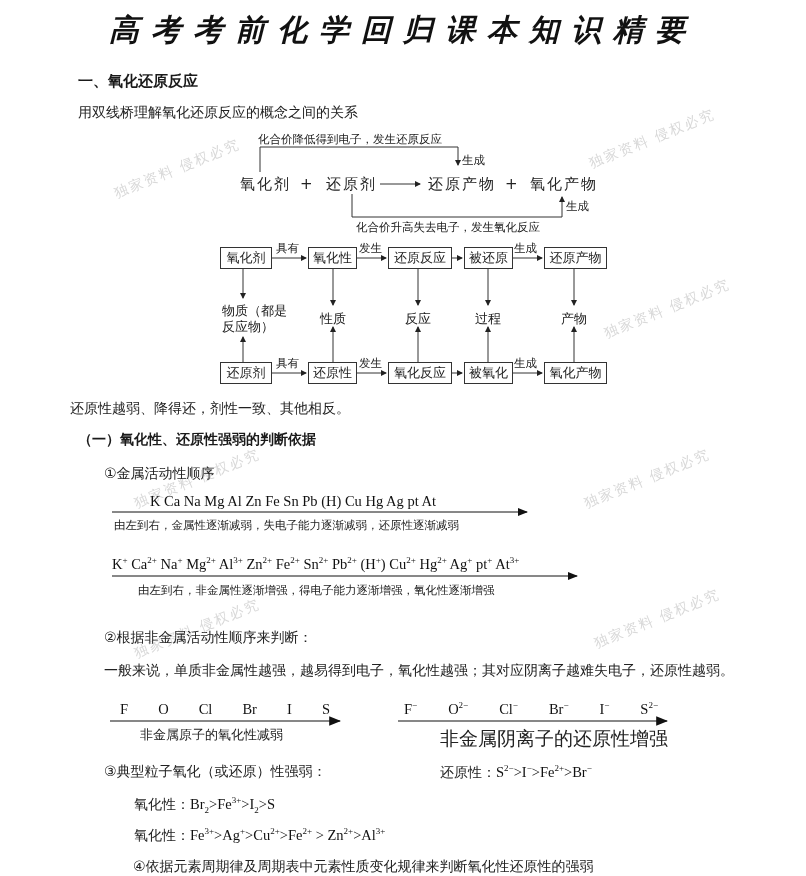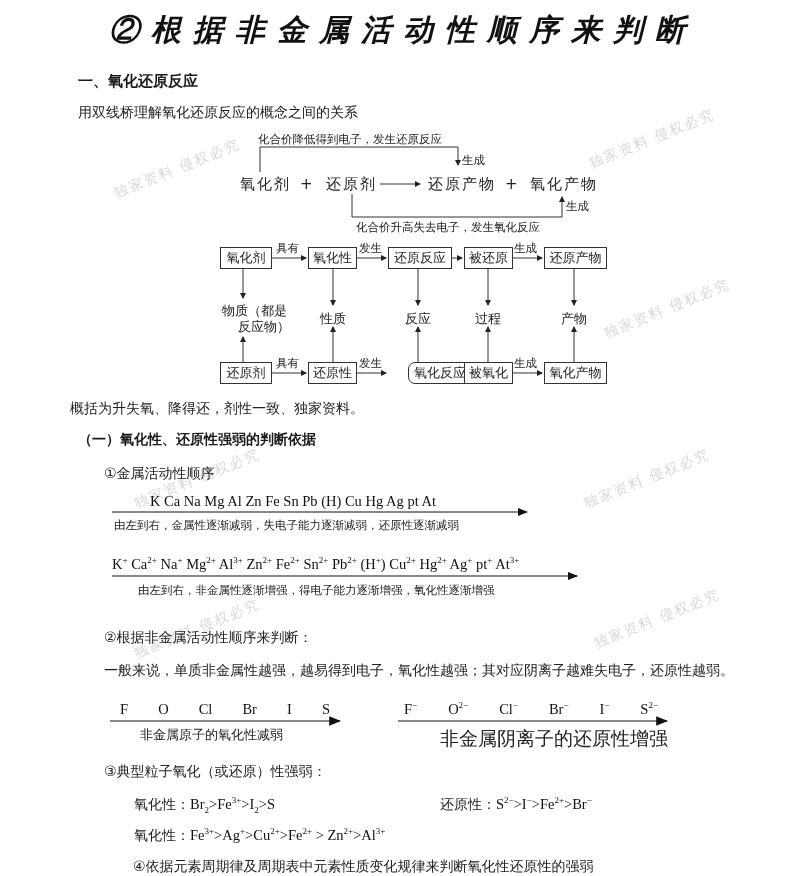--- a/index.html
+++ b/index.html
@@ -20,21 +20,21 @@
   .lbl { position:absolute; font-size:13px; font-family:"DejaVu Sans",sans-serif; color:#222; white-space:nowrap; }
   .lblsm { position:absolute; font-size:11.5px; font-family:"DejaVu Sans",sans-serif; color:#222; white-space:nowrap; }
   .wm { position:absolute; font-size:14px; color:#cfcfcf; transform:rotate(-22deg); white-space:nowrap;
         font-family:"DejaVu Sans",sans-serif; letter-spacing:2px; opacity:0.8; }
   svg.diag { position:absolute; left:0; top:0; }
   .eqtext { font-size:15px; font-family:"DejaVu Sans",sans-serif; color:#222; letter-spacing:2px; }
 </style>
 </head>
 <body>
 
-<div class="abs title">②根据非金属活动性顺序来判断</div>
+<div class="abs title">高考考前化学回归课本知识精要</div>
 
 <div class="abs h1">一、氧化还原反应</div>
 <div class="abs p" style="left:78px;top:104px;">用双线桥理解氧化还原反应的概念之间的关系</div>
 
 <div class="wm" style="left:110px;top:160px;">独家资料 侵权必究</div>
 <div class="wm" style="left:585px;top:130px;">独家资料 侵权必究</div>
 <div class="wm" style="left:600px;top:300px;">独家资料 侵权必究</div>
 <div class="wm" style="left:580px;top:470px;">独家资料 侵权必究</div>
 <div class="wm" style="left:130px;top:470px;">独家资料 侵权必究</div>
 <div class="wm" style="left:590px;top:610px;">独家资料 侵权必究</div>
@@ -99,36 +99,36 @@
 <div class="box" style="left:220px;top:247px;width:50px;">氧化剂</div>
 <div class="box" style="left:308px;top:247px;width:47px;">氧化性</div>
 <div class="box" style="left:388px;top:247px;width:62px;">还原反应</div>
 <div class="box" style="left:464px;top:247px;width:47px;">被还原</div>
 <div class="box" style="left:544px;top:247px;width:61px;">还原产物</div>
 <div class="lblsm" style="left:276px;top:241px;">具有</div>
 <div class="lblsm" style="left:359px;top:241px;">发生</div>
 <div class="lblsm" style="left:514px;top:241px;">生成</div>
 
 <div class="lbl" style="left:222px;top:302px;">物质（都是</div>
-<div class="lbl" style="left:238px;top:318px;">反应物）</div>
+<div class="lbl" style="left:222px;top:318px;">反应物）</div>
 <div class="lbl" style="left:320px;top:310px;">性质</div>
 <div class="lbl" style="left:405px;top:310px;">反应</div>
 <div class="lbl" style="left:475px;top:310px;">过程</div>
 <div class="lbl" style="left:561px;top:310px;">产物</div>
 
 <div class="box" style="left:220px;top:362px;width:50px;">还原剂</div>
 <div class="box" style="left:308px;top:362px;width:47px;">还原性</div>
-<div class="box" style="left:408px;top:362px;width:62px;border-radius:7px;">氧化反应</div>
+<div class="box" style="left:388px;top:362px;width:62px;">氧化反应</div>
 <div class="box" style="left:464px;top:362px;width:47px;">被氧化</div>
 <div class="box" style="left:544px;top:362px;width:61px;">氧化产物</div>
 <div class="lblsm" style="left:276px;top:356px;">具有</div>
 <div class="lblsm" style="left:359px;top:356px;">发生</div>
 <div class="lblsm" style="left:514px;top:356px;">生成</div>
 
-<div class="abs p" style="left:70px;top:400px;">概括为升失氧、降得还，剂性一致、独家资料。</div>
+<div class="abs p" style="left:70px;top:400px;">还原性越弱、降得还，剂性一致、其他相反。</div>
 
 <div class="abs h2">（一）氧化性、还原性强弱的判断依据</div>
 
 <div class="abs p" style="left:104px;top:465px;">①金属活动性顺序</div>
 <div class="abs chem" style="left:150px;top:493px;">K Ca Na Mg Al Zn Fe Sn Pb (H) Cu Hg Ag pt At</div>
 <div class="abs small" style="left:114px;top:518px;font-family:Liberation Serif, serif;">由左到右，金属性逐渐减弱，失电子能力逐渐减弱，还原性逐渐减弱</div>
 
 <div class="abs chem" id="ion-series" style="left:112px;top:556px;"><span>K<sup>+</sup></span> <span>Ca<sup>2+</sup></span> <span>Na<sup>+</sup></span> <span>Mg<sup>2+</sup></span> <span>Al<sup>3+</sup></span> <span>Zn<sup>2+</sup></span> <span>Fe<sup>2+</sup></span> <span>Sn<sup>2+</sup></span> <span>Pb<sup>2+</sup></span> <span>(H<sup>+</sup></span><span>)</span> <span>Cu<sup>2+</sup></span> <span>Hg<sup>2+</sup></span> <span>Ag<sup>+</sup></span> <span>pt<sup>+</sup></span> <span>At<sup>3+</sup></span></div>
 <div class="abs small" style="left:138px;top:583px;">由左到右，非金属性逐渐增强，得电子能力逐渐增强，氧化性逐渐增强</div>
 
@@ -152,20 +152,20 @@
     <span>Br<sup>−</sup></span>
     <span>I<sup>−</sup></span>
     <span>S<sup>2−</sup></span>
   </div>
 <div class="abs small" style="left:440px;top:726px;font-size:19px;">非金属阴离子的还原性增强</div>
 
 <div class="abs p" style="left:104px;top:763px;">③典型粒子氧化（或还原）性强弱：</div>
 <div class="abs p" style="left:134px;top:796px;">
   <span>氧化性：</span><span class="chem">Br<sub>2</sub>&gt;Fe<sup>3+</sup>&gt;I<sub>2</sub>&gt;S</span>
 </div>
-<div class="abs p" style="left:440px;top:796px;">
+<div class="abs p" style="left:440px;top:764px;">
   <span>还原性：</span><span class="chem">S<sup>2−</sup>&gt;I<sup>−</sup>&gt;Fe<sup>2+</sup>&gt;Br<sup>−</sup></span>
 </div>
 <div class="abs p" style="left:134px;top:827px;">
   <span>氧化性：</span><span class="chem">Fe<sup>3+</sup>&gt;Ag<sup>+</sup>&gt;Cu<sup>2+</sup>&gt;Fe<sup>2+</sup> &gt; Zn<sup>2+</sup>&gt;Al<sup>3+</sup></span>
 </div>
 
 <div class="abs p" style="left:104px;top:858px;margin-left:29px;">④依据元素周期律及周期表中元素性质变化规律来判断氧化性还原性的强弱</div>
 
 </body></html>

